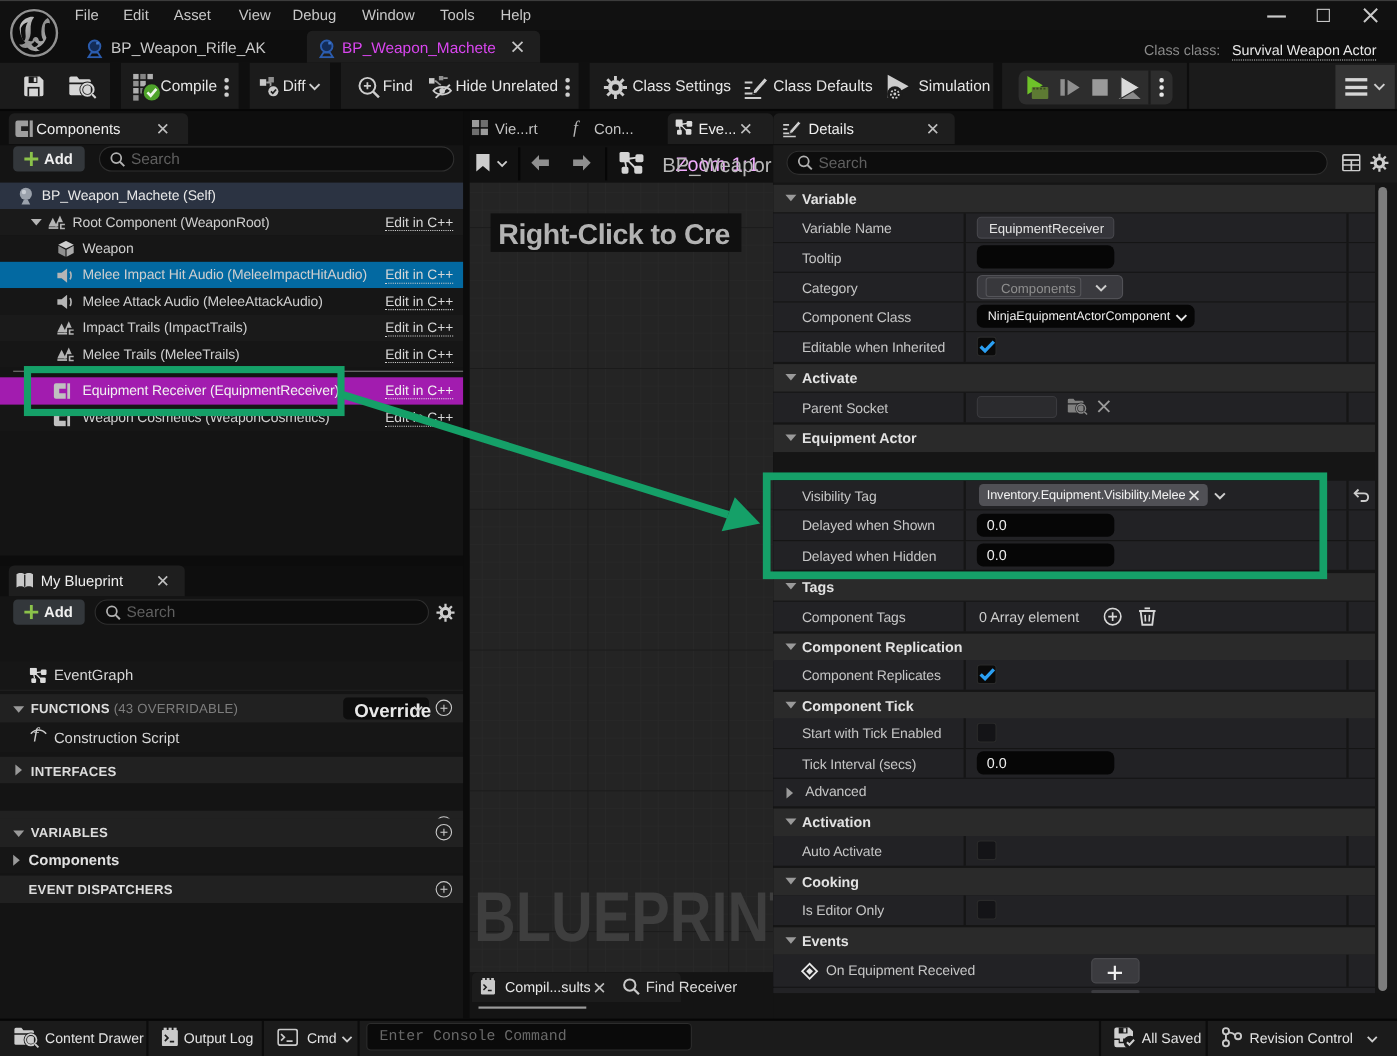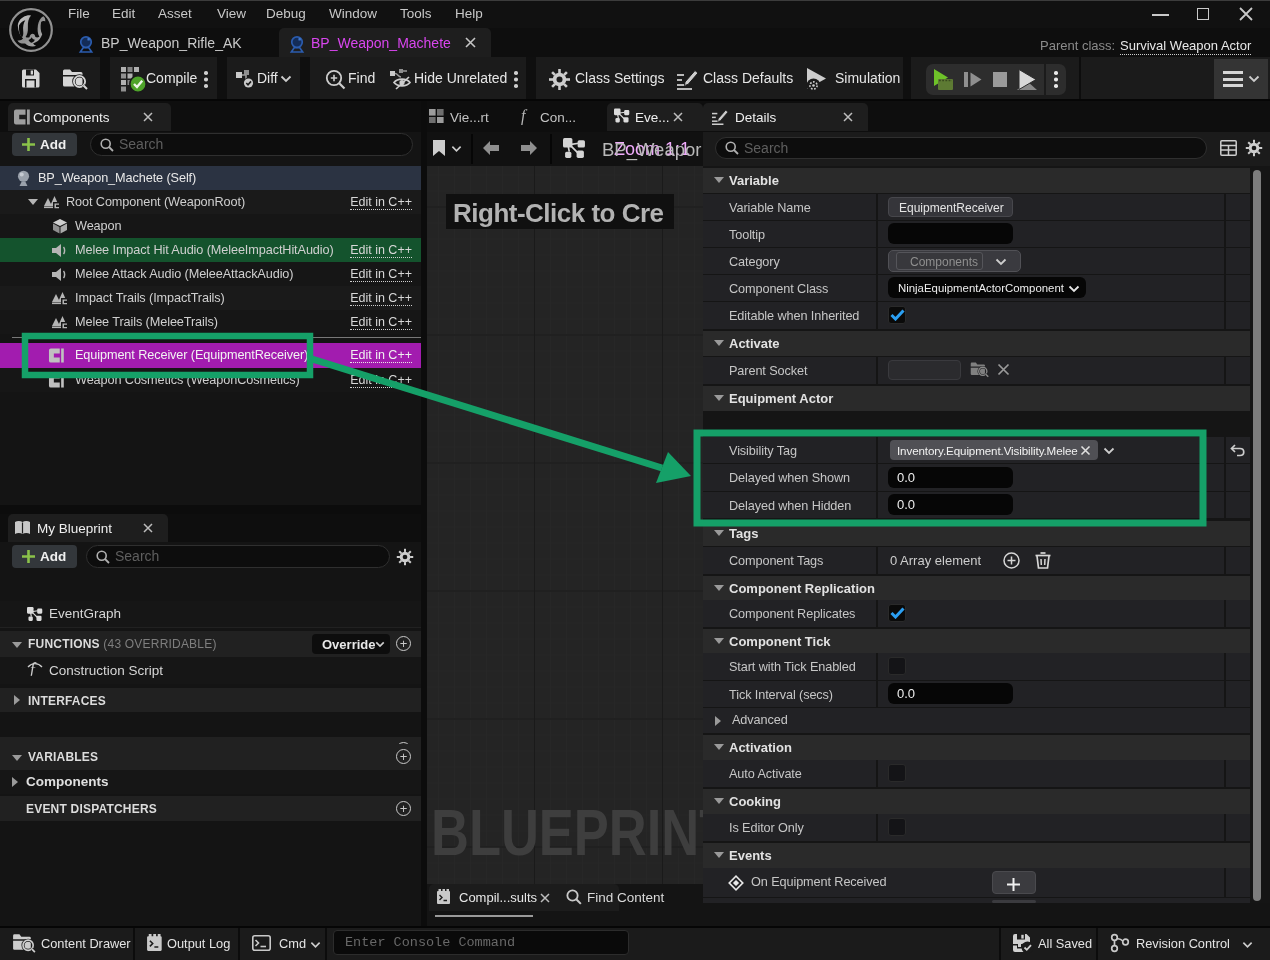--- a/index.html
+++ b/index.html
@@ -95,21 +95,21 @@
   <svg class="abs" style="left:289px; top:35px;" width="16" height="18" viewBox="0 0 17 19">
     <circle cx="8.5" cy="7.5" r="5.6" fill="#132c58" stroke="#2b5cae" stroke-width="1.8"></circle>
     <rect x="10" y="3.2" width="2.6" height="2.6" rx="0.6" fill="#3f76c8"></rect>
     <path d="M2.5 18 L14.5 18 L11.5 13.5 L5.5 13.5 Z" fill="none" stroke="#2b5cae" stroke-width="1.8"></path>
   </svg>
   <div class="txt" style="left:101px; top:35px; font-size:14px; color:#c9c9c9;">BP_Weapon_Rifle_AK</div>
   <div class="txt" style="left:311px; top:35px; font-size:14px; color:#d946ef;">BP_Weapon_Machete</div>
   <svg class="abs" style="left:465px; top:37px;" width="11" height="11" viewBox="0 0 11 11">
     <path d="M1,1 L10,10 M10,1 L1,10" stroke="#c5c5c5" stroke-width="1.6"></path>
   </svg>
-  <div class="txt" style="left:1040px; top:38px; font-size:13px; color:#8b8b8b;">Parent class:</div>
+  <div class="txt" style="left:1040px; top:38px; font-size:13px; color:#8b8b8b;">Class class:</div>
   <div class="txt" style="left:1120px; top:38px; font-size:13px; color:#e8e8e8; border-bottom:1px dotted #cfcfcf; padding-bottom:1px;">Survival Weapon Actor</div>
 
   <div class="abs" id="toolbar"></div>
   <div class="tbdiv" style="left:100px; top:57px; width:10px; background:#0f0f0f;"></div>
   <div class="tbdiv" style="left:217px; top:57px; width:10px; background:#0f0f0f;"></div>
   <div class="tbdiv" style="left:300px; top:57px; width:10px; background:#0f0f0f;"></div>
   <div class="tbdiv" style="left:526px; top:57px; width:10px; background:#0f0f0f;"></div>
   <div class="tbdiv" style="left:903px; top:57px; width:8px; background:#0f0f0f;"></div>
   <div class="tbdiv" style="left:1079px; top:57px;"></div>
 
@@ -287,21 +287,21 @@
     <div class="editc">Edit in C++</div>
   </div>
   <div class="trow" style="top:214px; background:#161616;">
     <svg class="abs" style="left:52px; top:5px;" width="16" height="15" viewBox="0 0 16 15">
       <path d="M8 0 L15 3.5 L8 7 L1 3.5 Z" fill="#cfcfcf"></path>
       <path d="M1 4.5 L7.5 8 L7.5 14.5 L1 11 Z" fill="#8f8f8f"></path>
       <path d="M15 4.5 L8.5 8 L8.5 14.5 L15 11 Z" fill="#aaaaaa"></path>
     </svg>
     <div class="lbl" style="left:75px;">Weapon</div>
   </div>
-  <div class="trow" style="top:238px; background:#14532d;">
+  <div class="trow" style="top:238px; background:#0369a1;">
     <svg class="abs" style="left:52px; top:5px;" width="16" height="15" viewBox="0 0 16 15">
       <path d="M0 5 L4 5 L9 1 L9 14 L4 10 L0 10 Z" fill="#b5b5b5"></path>
       <path d="M11.5 4 C13 5.5 13 9.5 11.5 11" fill="none" stroke="#b5b5b5" stroke-width="1.5"></path>
     </svg>
     <div class="lbl" style="left:75px;">Melee Impact Hit Audio (MeleeImpactHitAudio)</div>
     <div class="editc">Edit in C++</div>
   </div>
   <div class="trow" style="top:262px; background:#161616;">
     <svg class="abs" style="left:52px; top:5px;" width="16" height="15" viewBox="0 0 16 15">
       <path d="M0 5 L4 5 L9 1 L9 14 L4 10 L0 10 Z" fill="#b5b5b5"></path>
@@ -402,21 +402,21 @@
       <rect x="2" y="13" width="6" height="6" rx="1.5" fill="#dcdcdc"></rect>
       <rect x="13" y="12" width="7" height="7" rx="1.5" fill="#dcdcdc"></rect>
       <path d="M8 6 L15 5 M5 8 L6 13 M8 8 L14 14" stroke="#dcdcdc" stroke-width="1.6"></path>
     </svg>
     <div class="txt" style="left:49px; top:5px; font-size:13.5px; color:#d6d6d6;">EventGraph</div>
   </div>
   <div class="sechead" style="top:631px; height:26px;">
     <div class="tri-d" style="left:12px; top:11px;"></div>
     <div class="h">FUNCTIONS <span style="color:#7e7e7e; font-weight:normal;">(43 OVERRIDABLE)</span></div>
     <div class="abs" style="left:312px; top:3px; width:78px; height:20px; background:#0d0d0d; border-radius:4px;"></div>
-    <div class="txt" style="left:322px; top:6px; font-size:13px; font-weight:bold; color:#e8e8e8;">Override</div>
+    <div class="txt" style="left:322px; top:6px; font-size:17px; font-weight:bold; color:#e8e8e8;">Override</div>
     <svg class="abs" style="left:375px; top:10px;" width="10" height="7" viewBox="0 0 12 8">
       <path d="M1.5 1.5 L6 6 L10.5 1.5" fill="none" stroke="#cdcdcd" stroke-width="2"></path>
     </svg>
     <div class="plusc" style="left:396px; top:5px;">+</div>
   </div>
   <div class="abs" style="left:0; top:657px; width:425px; height:27px; background:#161616;">
     <div class="txt" style="left:29px; top:2px; font-size:16px; font-style:italic; color:#cdcdcd; font-family:'Liberation Serif', serif;">ƒ</div>
     <svg class="abs" style="left:27px; top:5px;" width="16" height="6" viewBox="0 0 16 6">
       <path d="M1 5 C5 0.5 11 0.5 15 5" fill="none" stroke="#cdcdcd" stroke-width="1.3"></path>
     </svg>
@@ -526,21 +526,21 @@
   </svg>
   <div class="txt" style="left:459px; top:890px; font-size:13px; color:#e8e8e8;">Compil...sults</div>
   <svg class="abs" style="left:540px; top:893px;" width="10" height="10" viewBox="0 0 10 10">
     <path d="M1,1 L9,9 M9,1 L1,9" stroke="#bdbdbd" stroke-width="1.5"></path>
   </svg>
   <div class="abs" style="left:435px; top:915px; width:98px; height:2px; background:#9a9a9a;"></div>
   <svg class="abs" style="left:566px; top:889px;" width="16" height="16" viewBox="0 0 14 14">
     <circle cx="5.7" cy="5.7" r="4.5" fill="none" stroke="#c9c9c9" stroke-width="1.6"></circle>
     <line x1="9" y1="9" x2="13" y2="13" stroke="#c9c9c9" stroke-width="1.8"></line>
   </svg>
-  <div class="txt" style="left:587px; top:890px; font-size:13.5px; color:#d9d9d9;">Find Content</div>
+  <div class="txt" style="left:587px; top:890px; font-size:13.5px; color:#d9d9d9;">Find Receiver</div>
 
   <div class="abs" style="left:703px; top:101px; width:567px; height:825px; background:#151515;"></div>
   <div class="abs" style="left:703px; top:101px; width:567px; height:31px; background:#0e0e0e;"></div>
   <div class="paneltab" style="left:703px; top:103px; width:165px;"></div>
   <svg class="abs" style="left:711px; top:109px;" width="18" height="16" viewBox="0 0 23 21">
     <g stroke="#cdcdcd" stroke-width="2">
       <line x1="1" y1="6" x2="8" y2="6"></line>
       <line x1="1" y1="11" x2="6" y2="11"></line>
       <line x1="1" y1="16" x2="10" y2="16"></line>
       <line x1="1" y1="20" x2="16" y2="20"></line>

